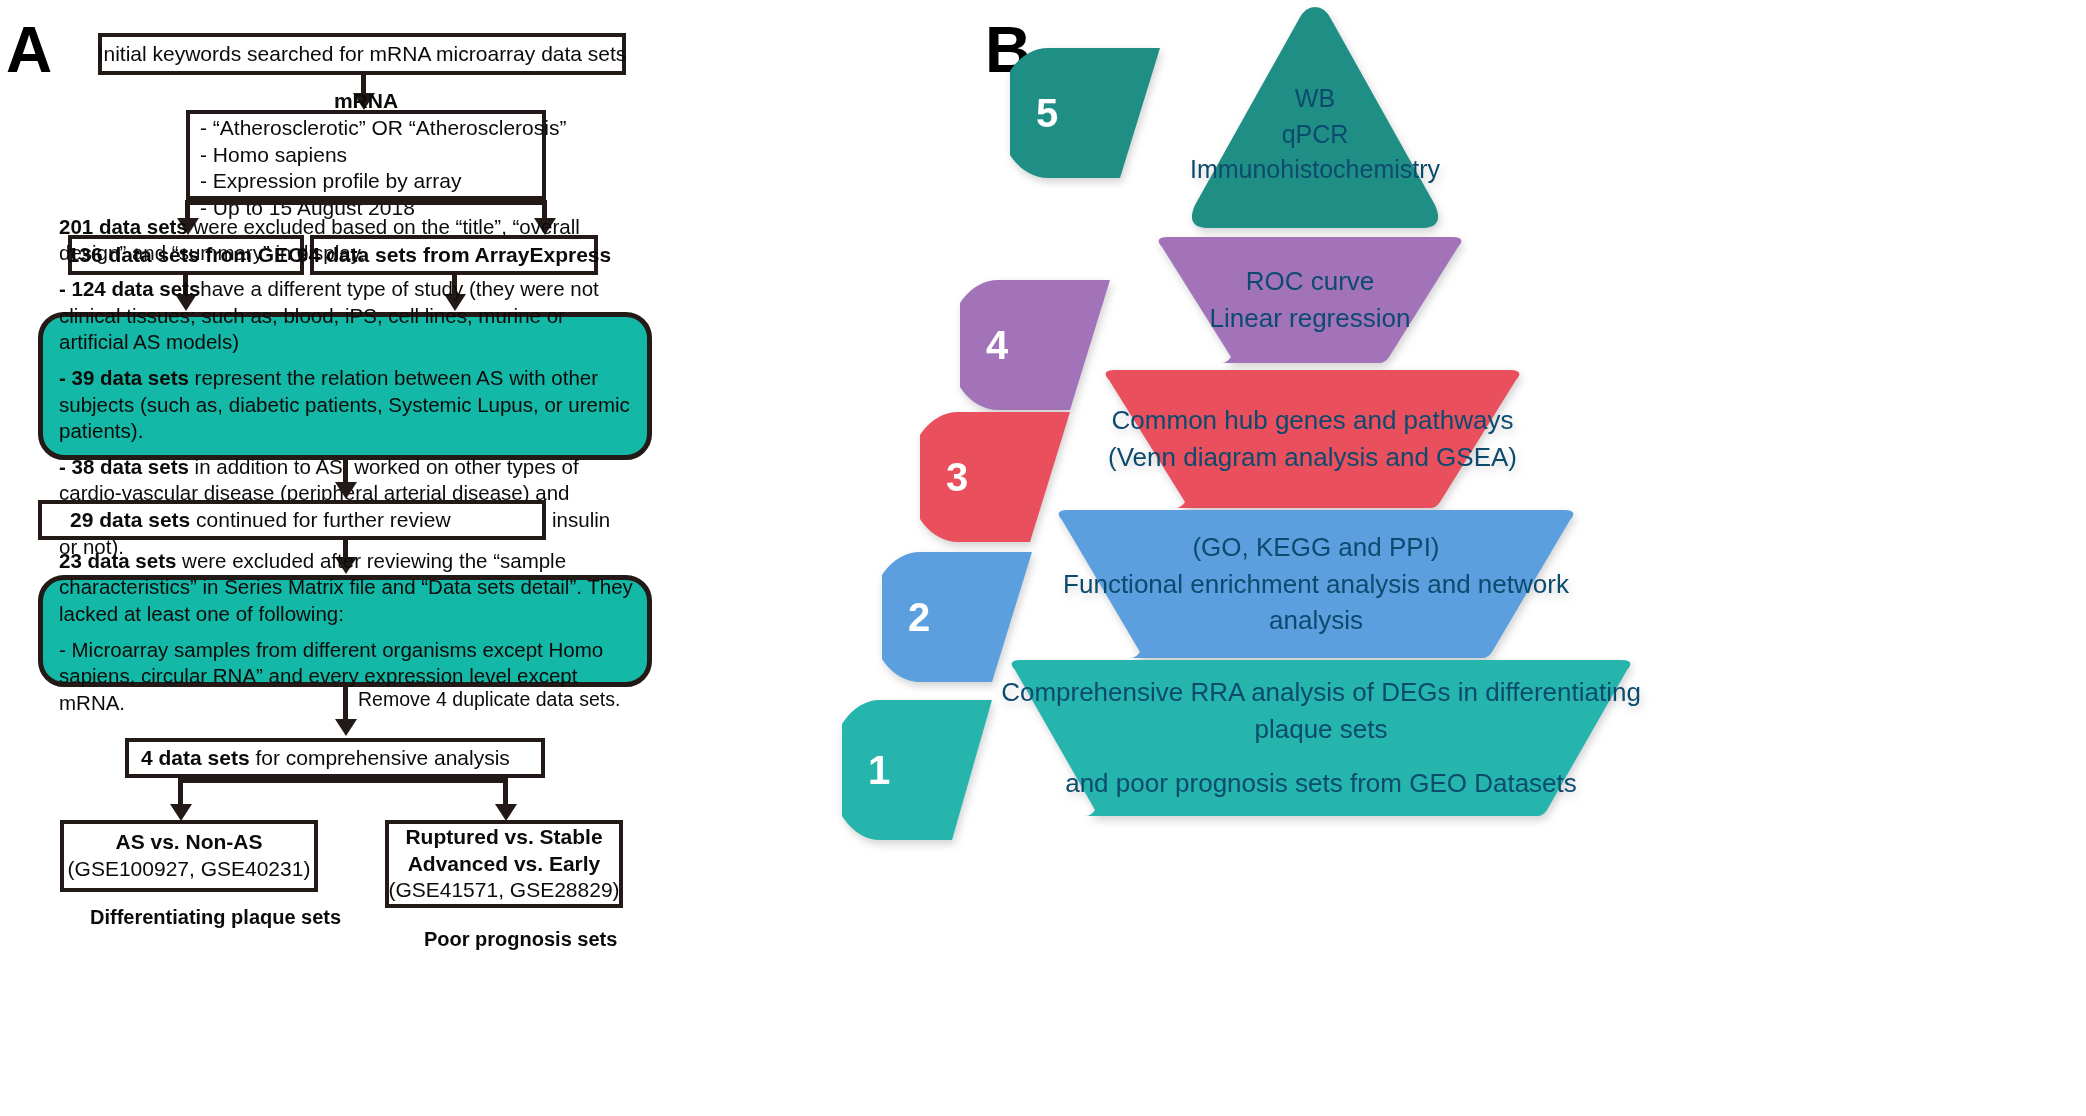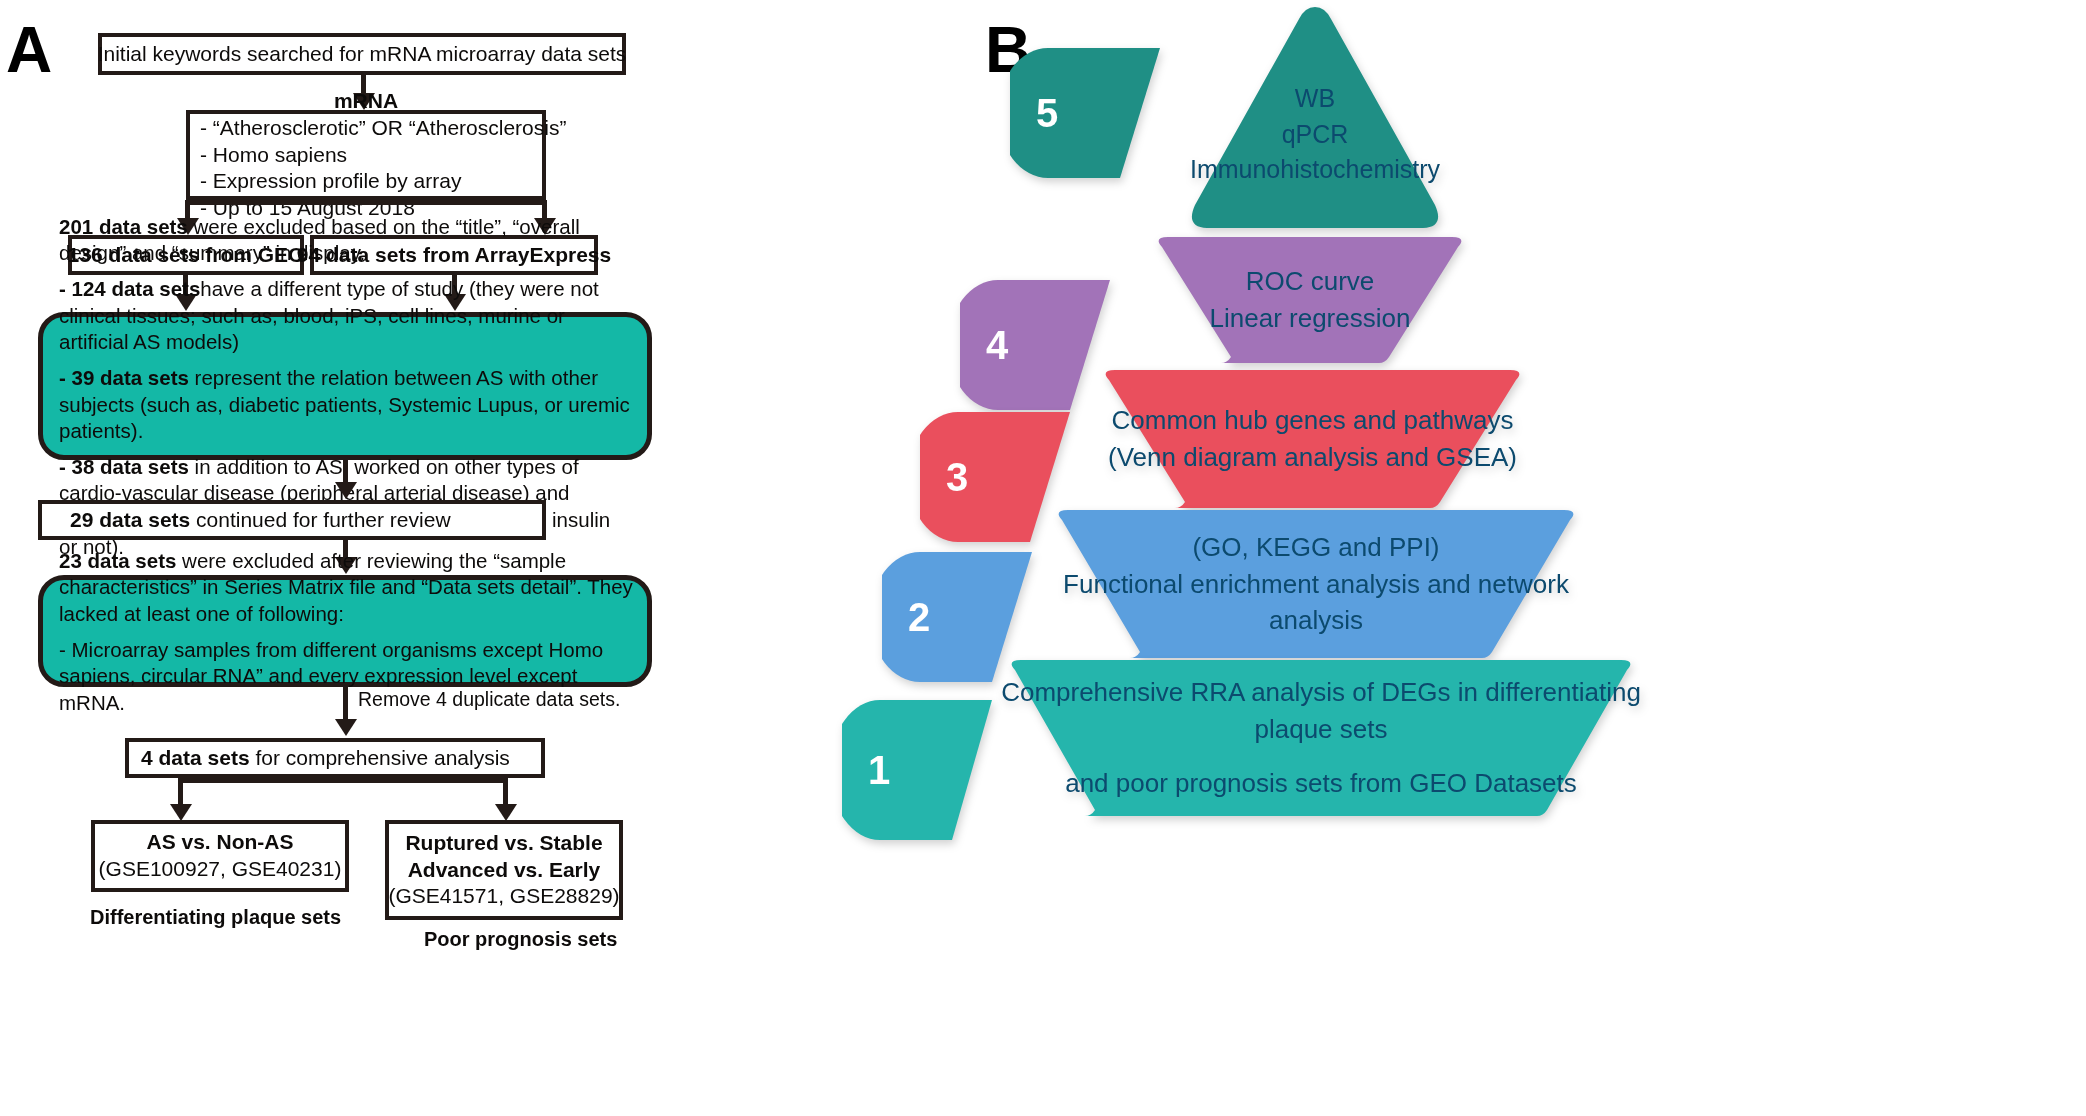--- a/index.html
+++ b/index.html
@@ -223,27 +223,27 @@
     <div class="flow-box" style="left:125px; top:738px; width:420px; height:40px; padding-left:12px;">
       <span class="ln"><b>4 data sets</b><span> for comprehensive analysis</span></span>
     </div>
 
     <div class="hline" style="left:178px; top:778px; width:330px;"></div>
     <div class="vline" style="left:178px; top:778px; height:32px;"></div>
     <div class="arrowhead" style="left:170px; top:804px;"></div>
     <div class="vline" style="left:503px; top:778px; height:32px;"></div>
     <div class="arrowhead" style="left:495px; top:804px;"></div>
 
-    <div class="flow-box center" style="left:60px; top:820px; width:258px; height:72px;margin-left:31px;">
+    <div class="flow-box center" style="left:60px; top:820px; width:258px; height:72px;">
       <span class="ln bold">AS vs. Non-AS</span>
       <span class="ln">(GSE100927, GSE40231)</span>
     </div>
     <div class="caption" style="left:68px; top:906px;margin-left:22px;">Differentiating plaque sets</div>
 
-    <div class="flow-box center" style="left:385px; top:820px; width:238px; height:100px;">
+    <div class="flow-box center" style="left:385px; top:820px; width:238px; height:88px;">
       <span class="ln bold">Ruptured vs. Stable</span>
       <span class="ln bold">Advanced vs. Early</span>
       <span class="ln">(GSE41571, GSE28829)</span>
     </div>
     <div class="caption" style="left:424px; top:928px;">Poor prognosis sets</div>
   </div>
 
   <div id="panel-b">
 
     <div class="panel-letter" style="left:25px; top:18px;">B</div>

